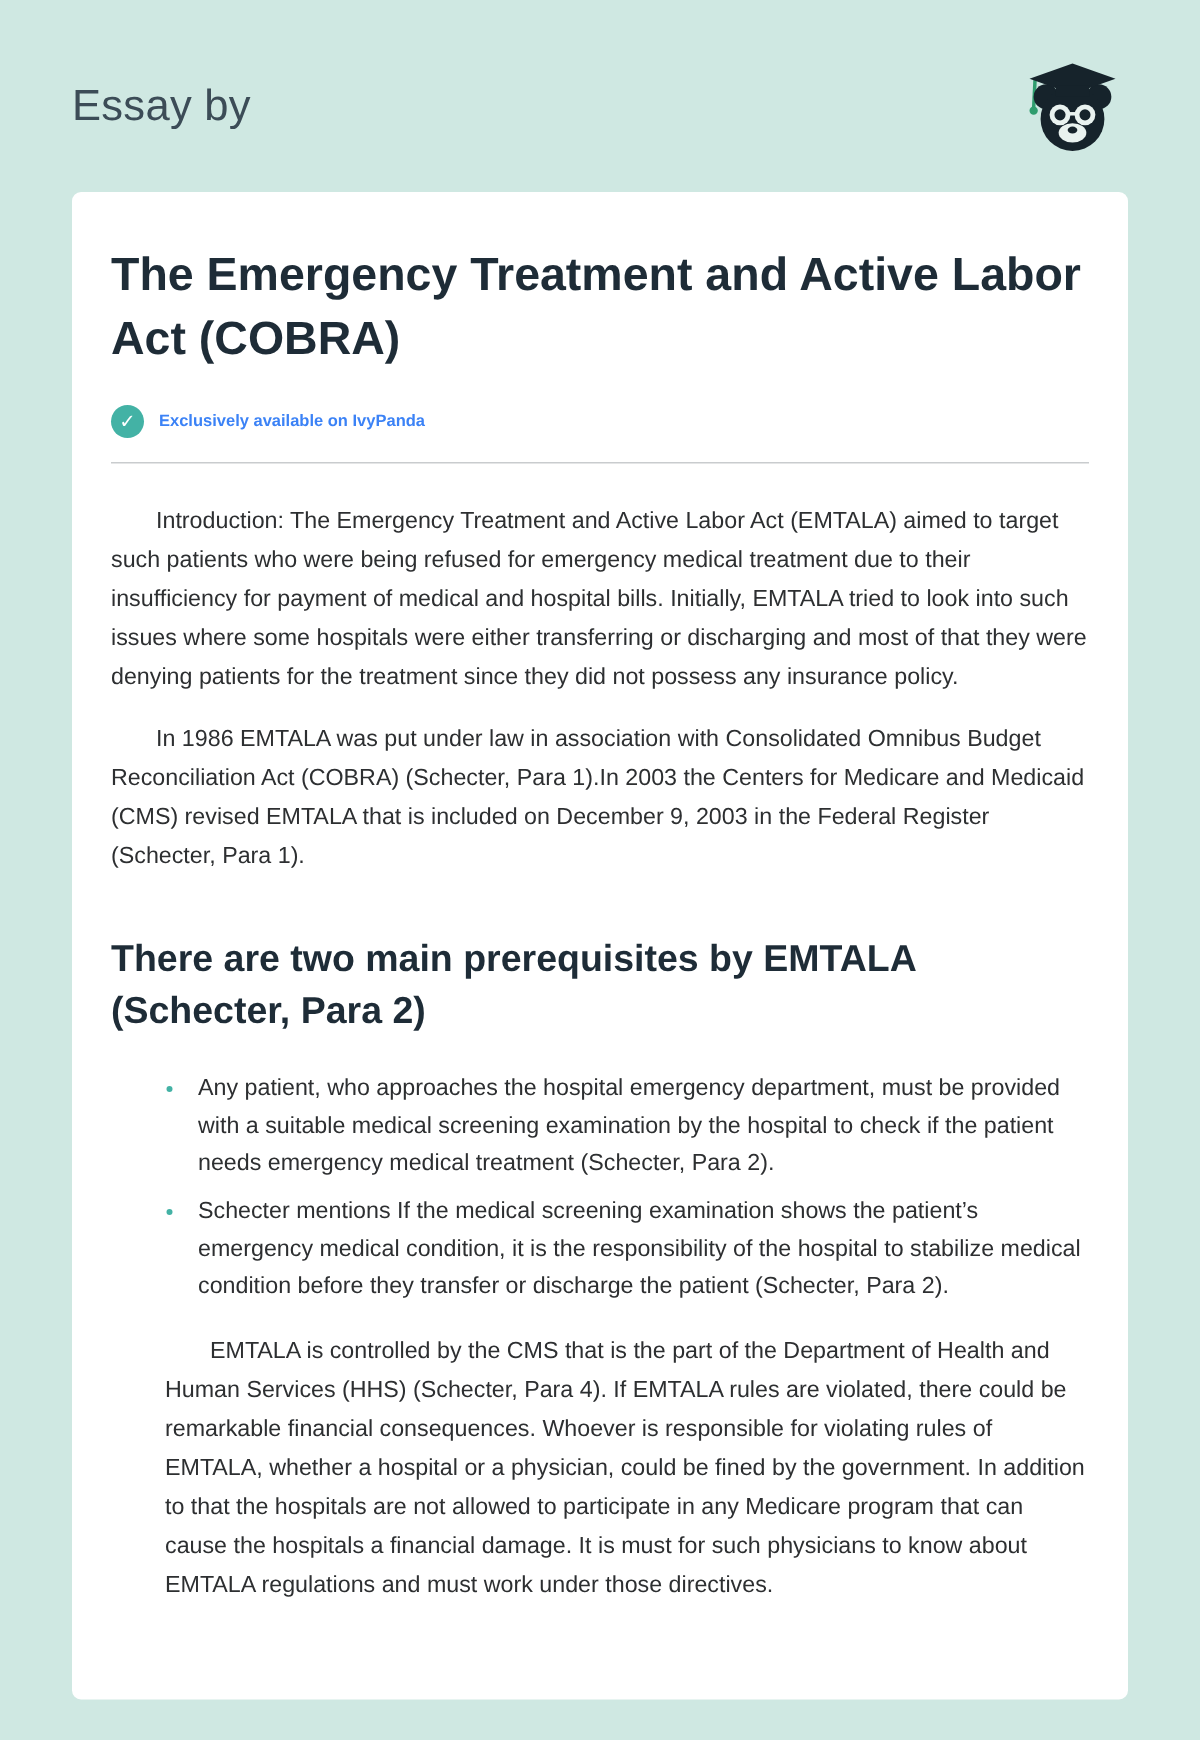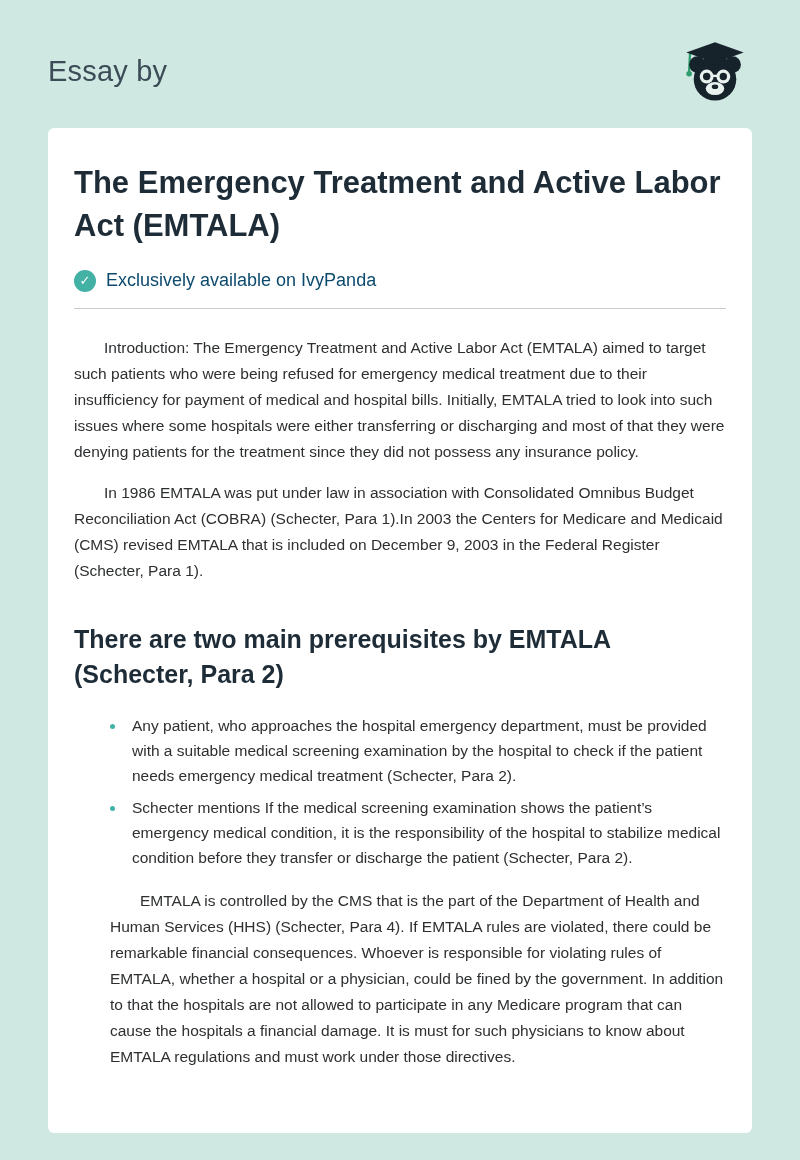--- a/index.html
+++ b/index.html
@@ -78,23 +78,23 @@
     height: 22px;
     border-radius: 50%;
     background: #43b2a5;
     color: #ffffff;
     font-size: 13px;
     line-height: 22px;
     text-align: center;
     flex: 0 0 auto;
   }
   .availability-label {
-    font-size: 18px;
-    font-weight: normal;
-    color: #0c4a6e;
+    font-size: 11px;
+    font-weight: bold;
+    color: #3b82f6;
   }
   .divider {
     border: none;
     border-top: 1px solid #c9ccce;
     margin: 0 0 26px 0;
   }
   .body-text {
     font-size: 15.5px;
     line-height: 26px;
     color: #2d2f31;
@@ -161,21 +161,21 @@
 
         <polygon points="40,2 71,13 40,24 9,13" fill="#16232b"></polygon>
         <polygon points="28,18 52,18 52,26 28,26" fill="#16232b"></polygon>
       </svg>
     </span>
 
   </div>
 
   <div class="card">
 
-    <h1 class="title">The Emergency Treatment and Active Labor Act (EMTALA)</h1>
+    <h1 class="title">The Emergency Treatment and Active Labor Act (COBRA)</h1>
 
     <div class="availability">
       <span class="check-circle">✓</span>
       <span class="availability-label">Exclusively available on IvyPanda</span>
     </div>
 
     <hr class="divider">
 
     <div class="body-text">
       <p class="paragraph">Introduction: The Emergency Treatment and Active Labor Act (EMTALA) aimed to target such patients who were being refused for emergency medical treatment due to their insufficiency for payment of medical and hospital bills. Initially, EMTALA tried to look into such issues where some hospitals were either transferring or discharging and most of that they were denying patients for the treatment since they did not possess any insurance policy.</p>

